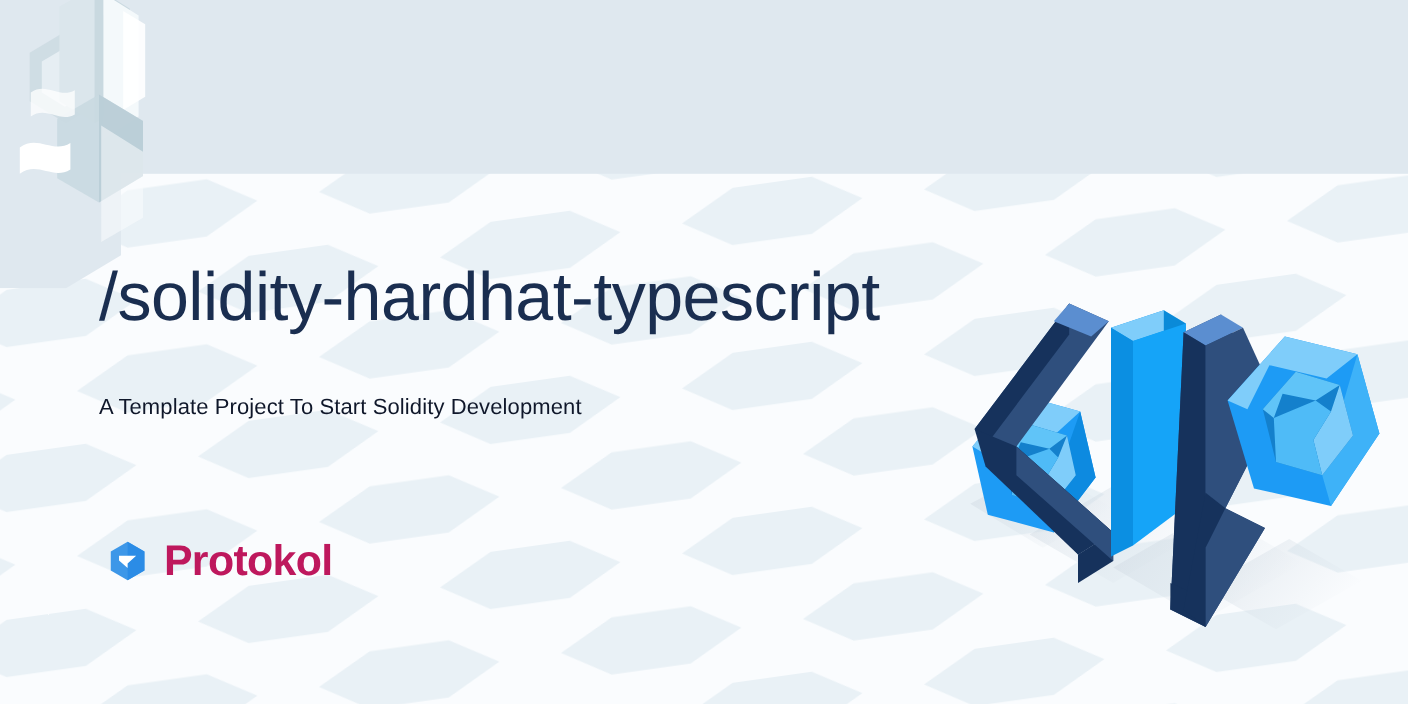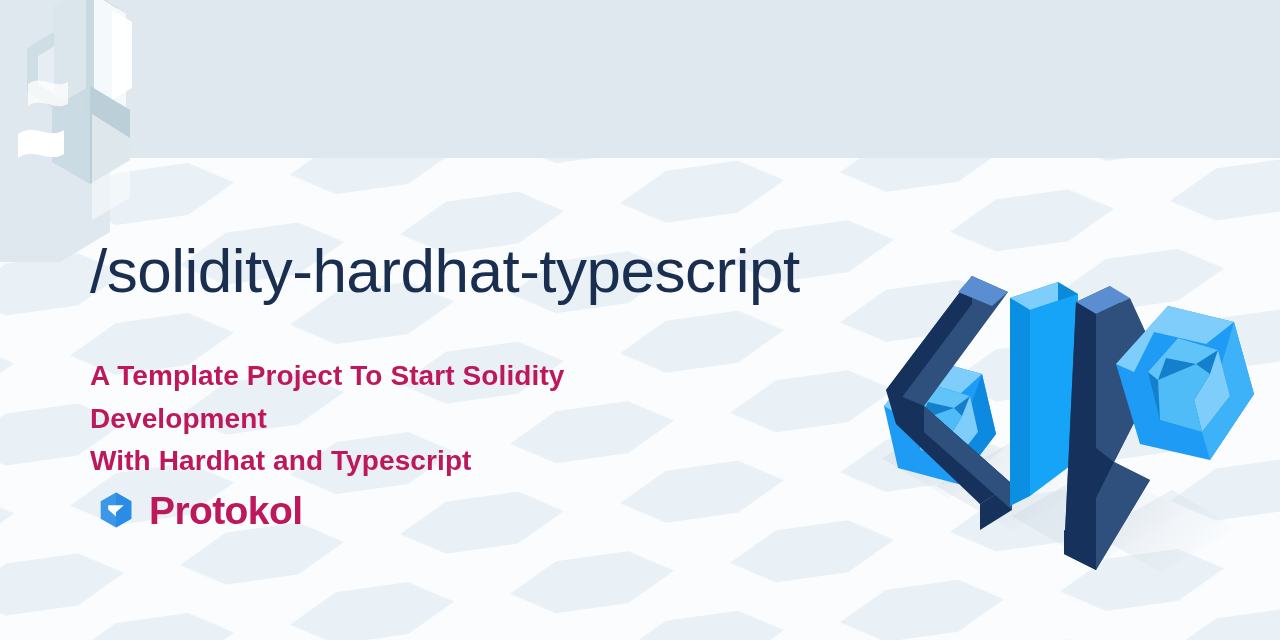--- a/index.html
+++ b/index.html
@@ -77,23 +77,23 @@
     letter-spacing:-0.5px;
     color:#1a2e50;
     white-space:nowrap;
     line-height:1.05;
   }
 
   #subtitle {
     position:absolute;
     top:355px; left:0;
     width:640px;
-    font-size:28px;
-    font-weight:bold;
-    color:#be185d;
+    font-size:20px;
+    font-weight:normal;
+    color:#0f172a;
     line-height:1.52;
     letter-spacing:0.1px;
   }
 
   #brand {
     position:absolute;
     top:490px; left:6px;
     display:flex;
     align-items:center;
     gap:13px;
@@ -212,21 +212,20 @@
       <path d="M296 132 L334 116 L348 126 L332 152 L340 184 L298 172 Z" fill="#4fbbf7"></path>
     </g>
   </svg>
 
   <div id="content">
 
     <h1 id="page-title">/solidity-hardhat-typescript</h1>
 
     <div id="subtitle">
       <div>A Template Project To Start Solidity Development</div>
-      <div>With Hardhat and Typescript</div>
     </div>
 
     <div id="brand">
       <svg id="brand-icon" viewBox="0 0 40 40" aria-hidden="true">
         <path d="M20 2.6 L35.3 11.3 L35.3 28.7 L20 37.4 L4.7 28.7 L4.7 11.3 Z" fill="#3d97e8"></path>
         <path d="M20 2.6 L35.3 11.3 L35.3 28.7 L20 37.4 Z" fill="#2b8ce6"></path>
         <path d="M12.2 15.2 L27.8 15.2 L20 22.2 L20 26.4 L12.2 19.6 Z" fill="#ffffff"></path>
       </svg>
       <div id="brand-name">Protokol</div>
     </div>

